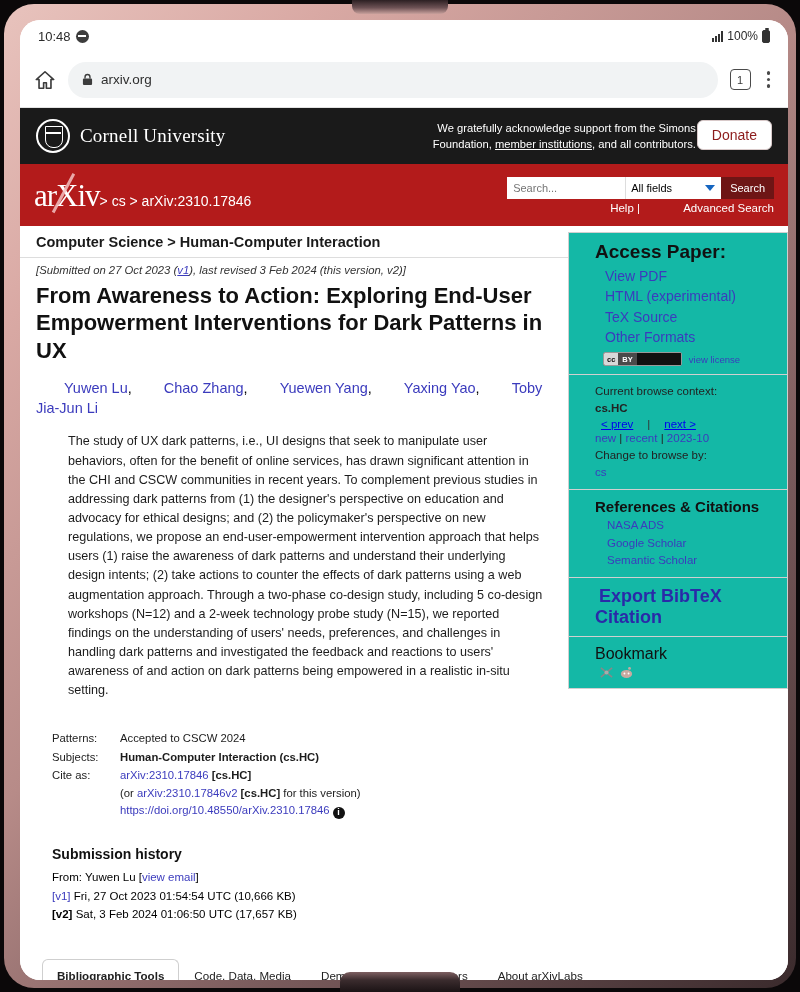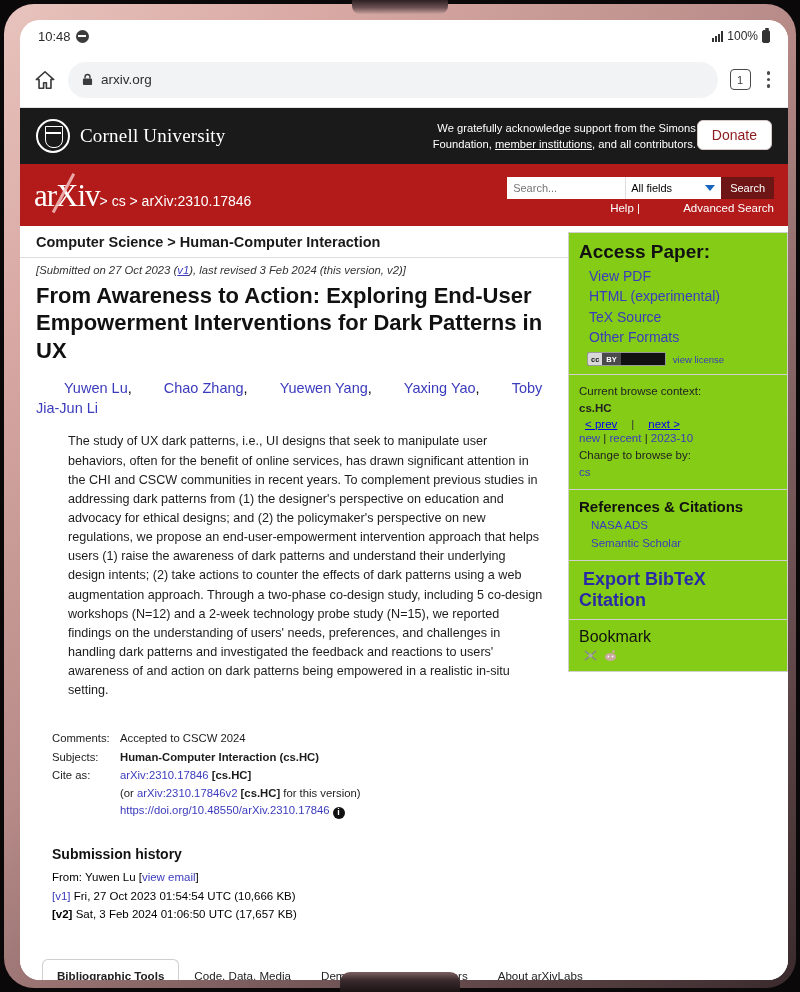--- a/index.html
+++ b/index.html
@@ -235,21 +235,21 @@
   }
 
   
   #subhist { margin: 22px 0 0 32px; font-size:11.5px; line-height:1.6; }
   #subhist h3 { font-size:14px; margin-bottom:3px; color:#111; }
   #subhist a { color:#3b3bbd; text-decoration:none; }
 
   
   .side-box {
     border:1px solid #d0d0d0; border-top:none;
-    background:#84cc16; padding:8px 10px;
+    background:#14b8a6; padding:8px 26px;
   }
   .side-box:first-child { border-top:1px solid #d0d0d0; }
   #access-title { font-size:19px; font-weight:bold; color:#111; margin-bottom:3px;}
   .access-link {
     display:block; color:#3b3bbd; font-size:14px; text-decoration:none;
     padding-left:10px; line-height:1.45;
   }
   #license-row { display:flex; align-items:center; gap:7px; padding-left:8px; margin-top:5px;}
   #cc-badge {
     display:flex; align-items:center; height:14px; border:1px solid #999;
@@ -376,21 +376,21 @@
           <div id="dateline"><span>[Submitted on 27 Oct 2023 (</span><a href="#">v1</a><span>), last revised 3 Feb 2024 (this version, v2)]</span></div>
           <h1 id="paper-title">From Awareness to Action: Exploring End-User Empowerment Interventions for Dark Patterns in UX</h1>
           <div id="authors">
             <a href="#">Yuwen Lu</a>, <a href="#">Chao Zhang</a>, <a href="#">Yuewen Yang</a>, <a href="#">Yaxing Yao</a>, <a href="#">Toby Jia-Jun Li</a>
           </div>
           <div id="abstract">The study of UX dark patterns, i.e., UI designs that seek to manipulate user behaviors, often for the benefit of online services, has drawn significant attention in the CHI and CSCW communities in recent years. To complement previous studies in addressing dark patterns from (1) the designer's perspective on education and advocacy for ethical designs; and (2) the policymaker's perspective on new regulations, we propose an end-user-empowerment intervention approach that helps users (1) raise the awareness of dark patterns and understand their underlying design intents; (2) take actions to counter the effects of dark patterns using a web augmentation approach. Through a two-phase co-design study, including 5 co-design workshops (N=12) and a 2-week technology probe study (N=15), we reported findings on the understanding of users' needs, preferences, and challenges in handling dark patterns and investigated the feedback and reactions to users' awareness of and action on dark patterns being empowered in a realistic in-situ setting.</div>
 
           <table id="meta-table">
             <tbody>
                 <tr>
-              <td class="label">Comments:</td>
+              <td class="label">Patterns:</td>
               <td class="val">Accepted to CSCW 2024</td>
             </tr>
             <tr>
               <td class="label">Subjects:</td>
               <td class="val b">Human-Computer Interaction (cs.HC)</td>
             </tr>
             <tr>
               <td class="label">Cite as:</td>
               <td class="val">
                 <div><a href="#">arXiv:2310.17846</a> <span class="b">[cs.HC]</span></div>
@@ -433,20 +433,21 @@
             <div class="ctx-line b">cs.HC</div>
             <div id="prevnext"><a href="#">&lt; prev</a><span class="sep">|</span><a href="#">next &gt;</a></div>
             <div class="ctx-line"><a href="#">new</a> | <a href="#">recent</a> | <a href="#">2023-10</a></div>
             <div class="ctx-line">Change to browse by:</div>
             <div class="ctx-line"><a href="#">cs</a></div>
           </div>
 
           <div class="side-box">
             <div id="refs-title">References &amp; Citations</div>
             <a class="ref-link" href="#">NASA ADS</a>
+            <a class="ref-link" href="#">Google Scholar</a>
             <a class="ref-link" href="#">Semantic Scholar</a>
           </div>
 
           <div class="side-box">
             <a id="bibtex" href="#">Export BibTeX Citation</a>
           </div>
 
           <div class="side-box">
             <div id="bookmark-title">Bookmark</div>
             <div id="bookmark-icons">

